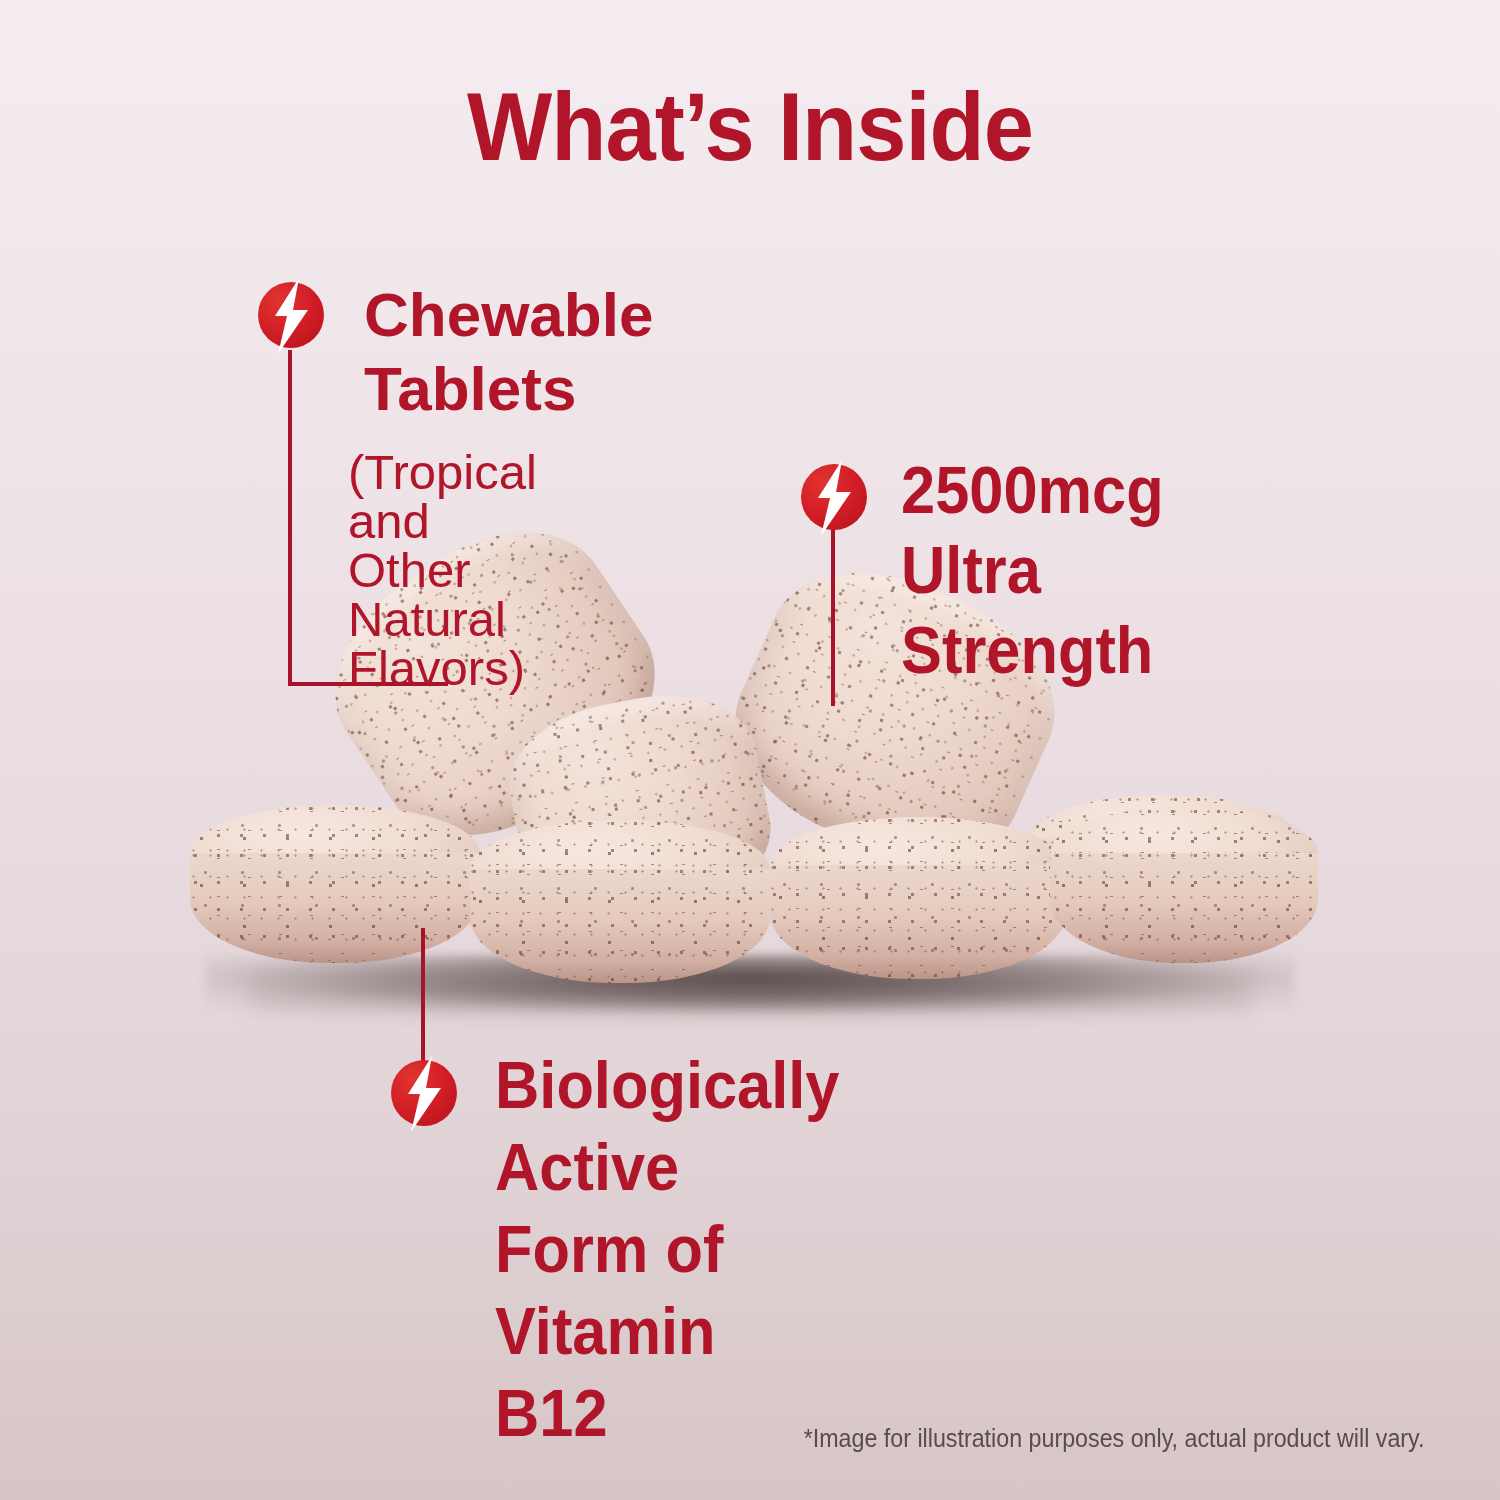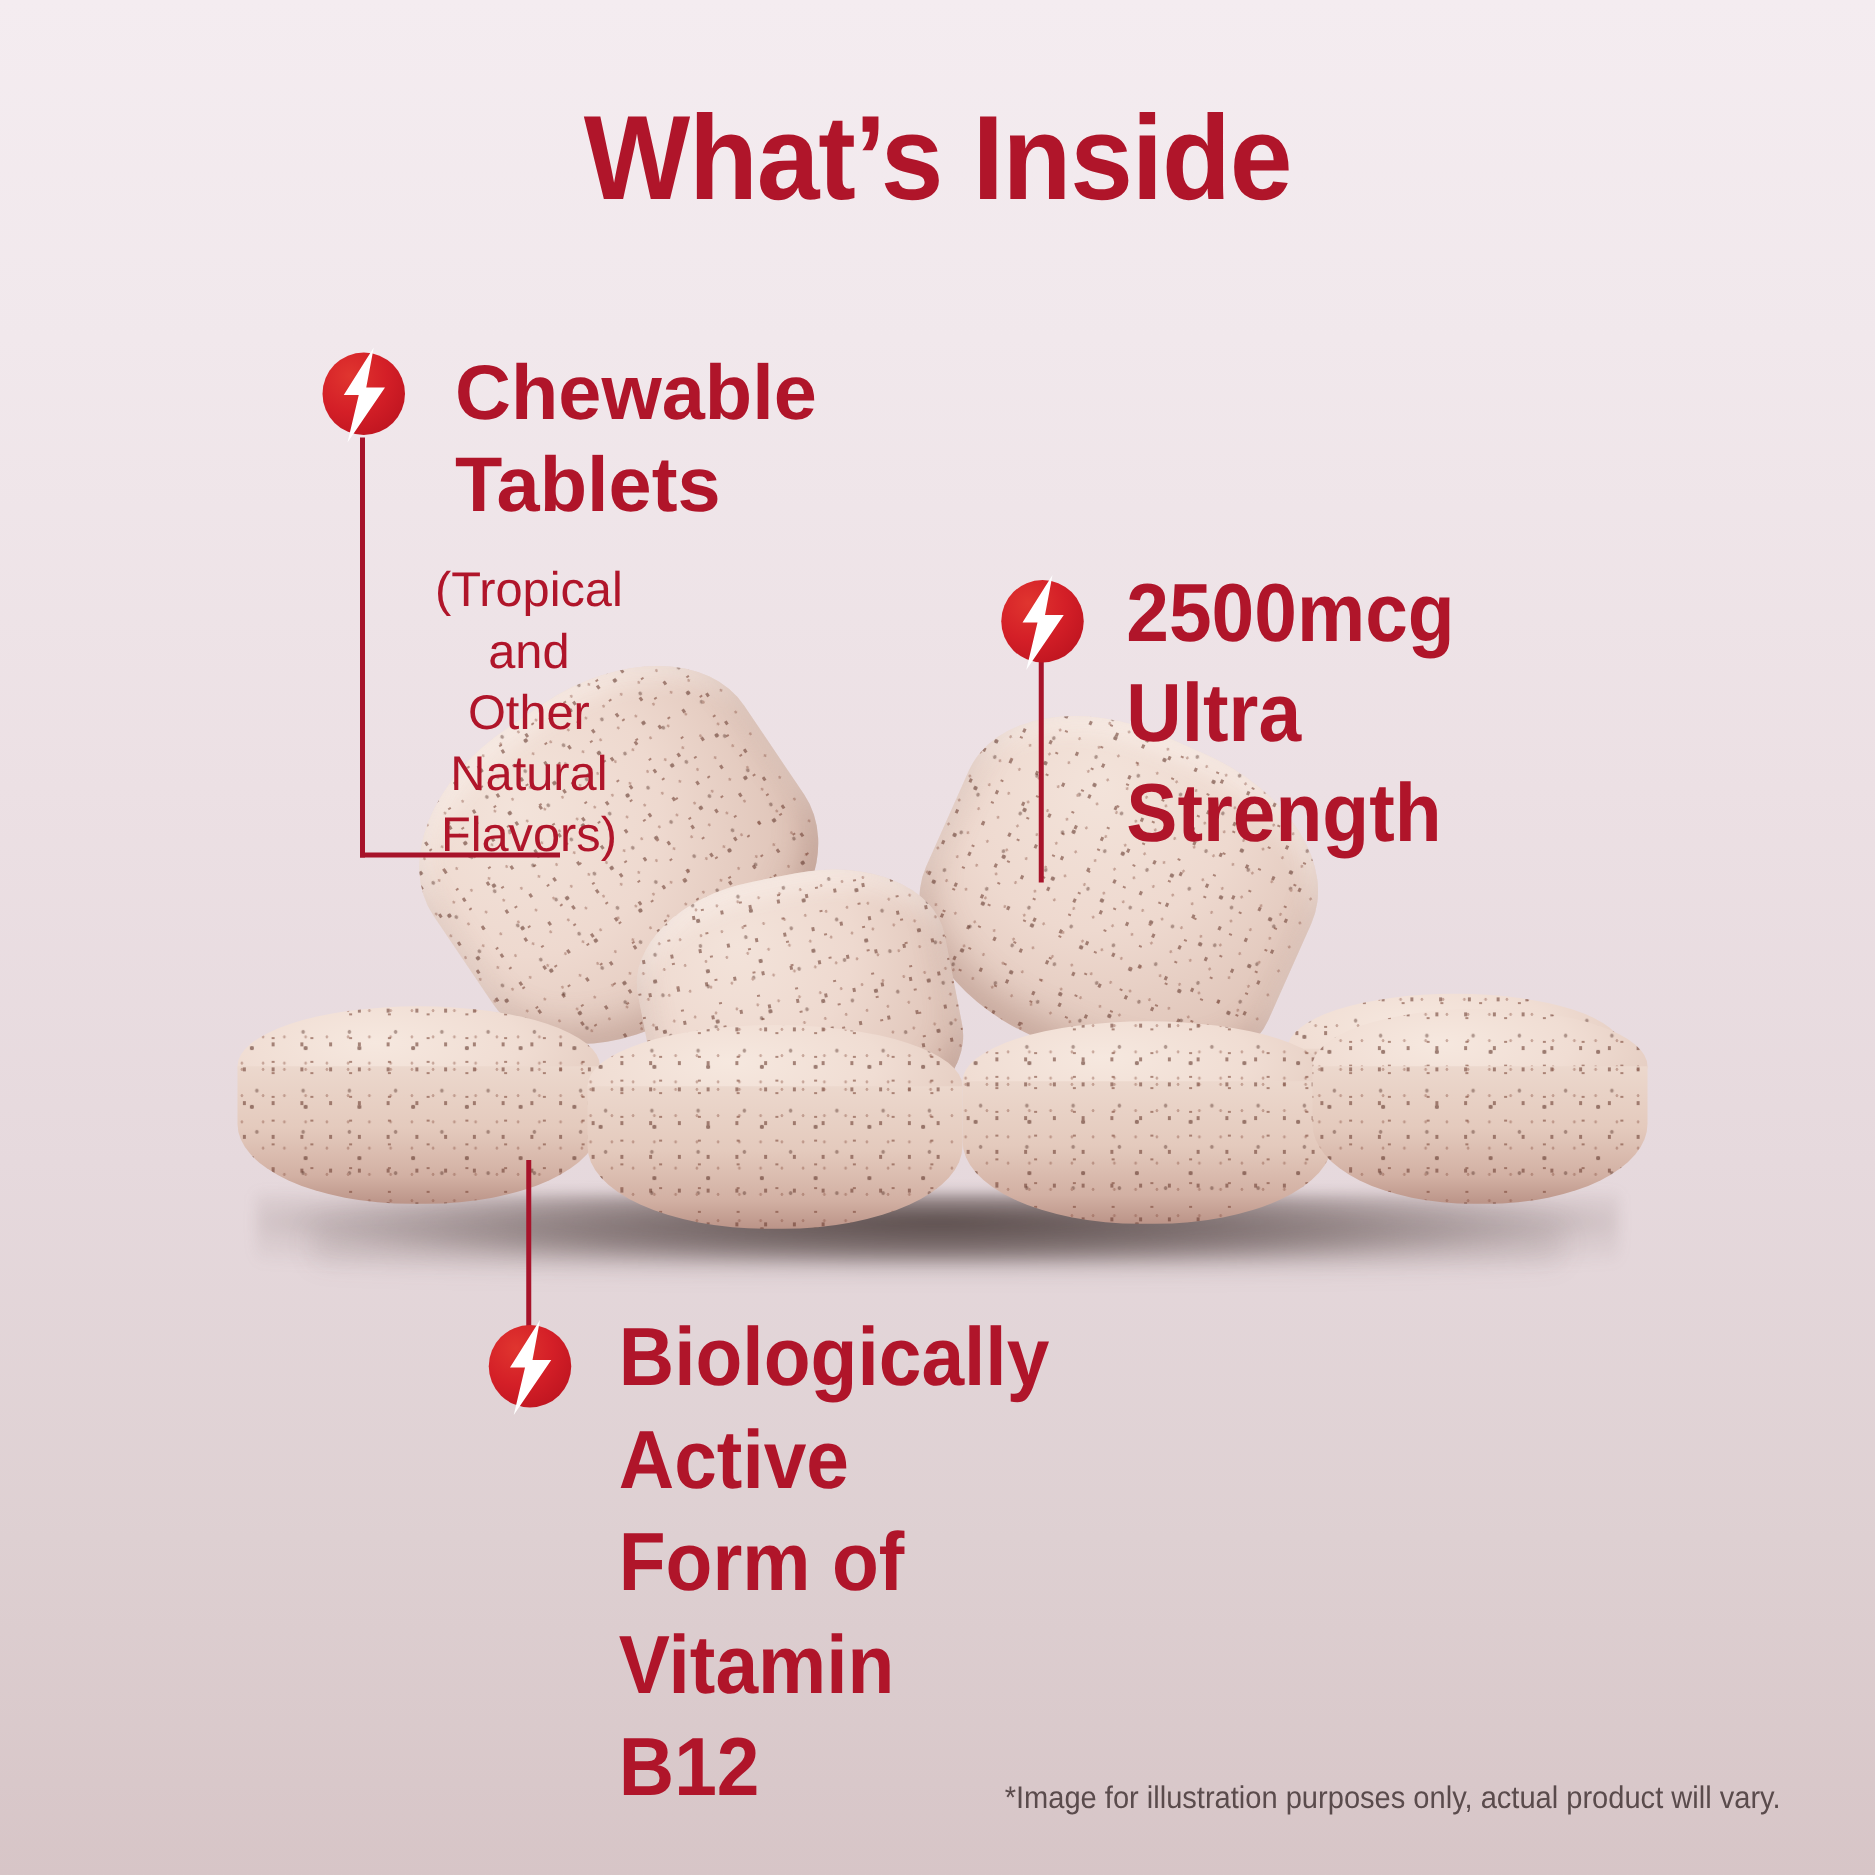--- a/index.html
+++ b/index.html
@@ -217,21 +217,21 @@
 
   <div class="callout" style="left:258px;top:282px;">
     <div class="badge" style="left:0;top:0;">
       <div class="disc"></div>
       <svg viewBox="0 0 66 80">
         <polygon points="41,2 17,40 29,40 20,78 50,34 35,34" fill="#ffffff"></polygon>
       </svg>
     </div>
     <div class="head" style="position:absolute;left:106px;top:-4px;font-size:62px;line-height:74px;">Chewable
 Tablets</div>
-    <div class="sub" style="position:absolute;left:90px;top:166px;font-size:39px;line-height:49px;text-align:center;">(Tropical and Other
+    <div class="sub" style="position:absolute;left:90px;top:166px;font-size:49px;line-height:49px;">(Tropical and Other
 Natural Flavors)</div>
   </div>
 
   <div class="lead lead-v" style="left:831px;top:528px;height:178px;"></div>
 
   <div class="callout" style="left:801px;top:464px;">
     <div class="badge" style="left:0;top:0;">
       <div class="disc"></div>
       <svg viewBox="0 0 66 80">
         <polygon points="41,2 17,40 29,40 20,78 50,34 35,34" fill="#ffffff"></polygon>

